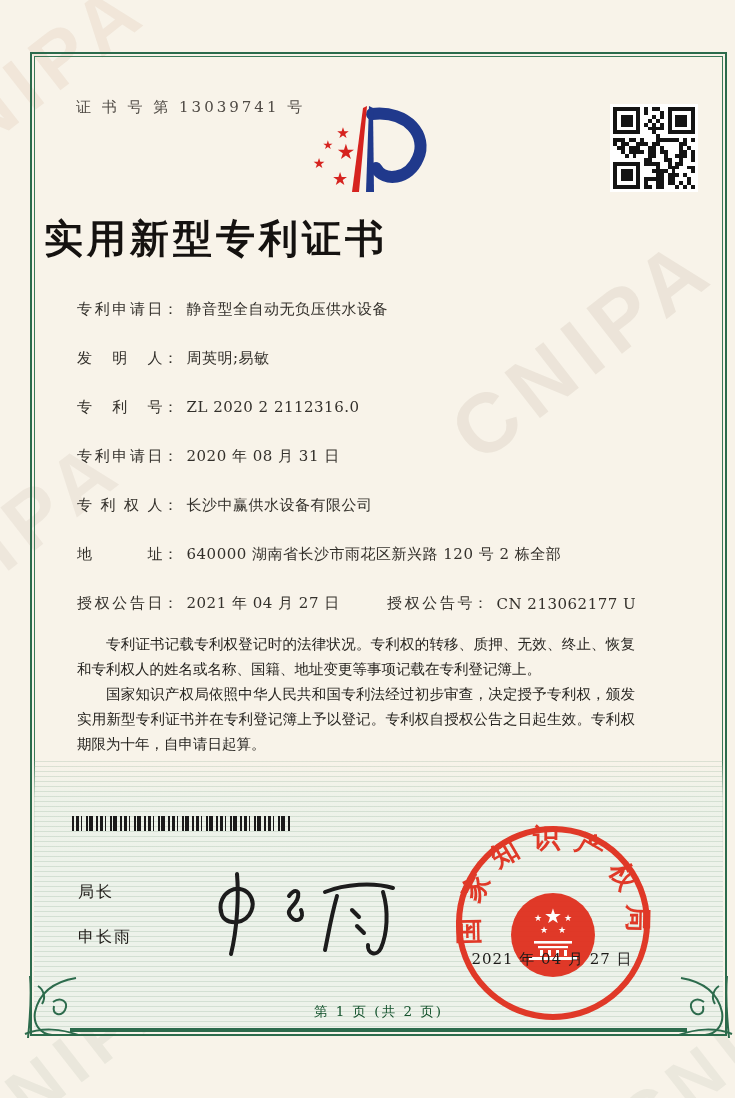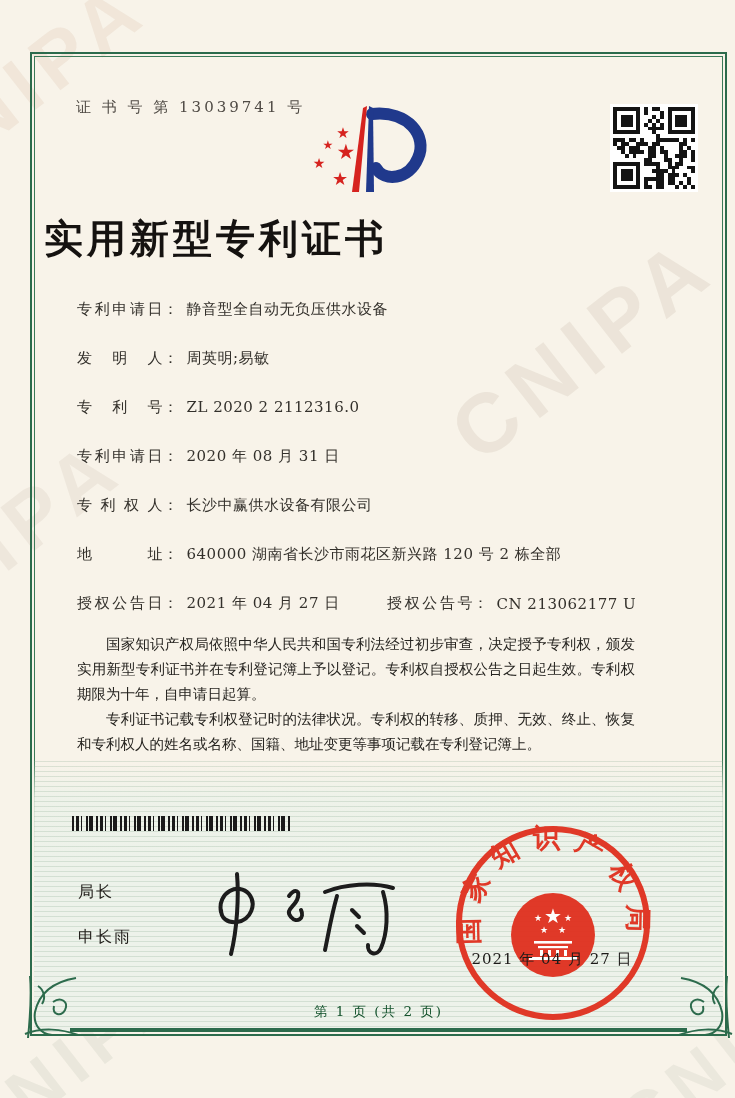--- a/index.html
+++ b/index.html
@@ -380,22 +380,22 @@
         <span class="fvalue">2021 年 04 月 27 日</span>
         <span class="grant-pair">
           <span class="flabel">授权公告号</span>
             <span class="fcolon">：</span>
           <span class="fvalue">CN 213062177 U</span>
         </span>
       </div>
     </div>
 
     <div class="paras">
+      <p>专利证书记载专利权登记时的法律状况。专利权的转移、质押、无效、终止、恢复和专利权人的姓名或名称、国籍、地址变更等事项记载在专利登记簿上。</p>
       <p>国家知识产权局依照中华人民共和国专利法经过初步审查，决定授予专利权，颁发实用新型专利证书并在专利登记簿上予以登记。专利权自授权公告之日起生效。专利权期限为十年，自申请日起算。</p>
-      <p>专利证书记载专利权登记时的法律状况。专利权的转移、质押、无效、终止、恢复和专利权人的姓名或名称、国籍、地址变更等事项记载在专利登记簿上。</p>
     </div>
 
     <div class="barcode"></div>
 
     <div class="director">
       <div class="t">局长</div>
       <div>申长雨</div>
     </div>
 
     <svg class="signature" width="210" height="100" viewBox="0 0 210 100">

